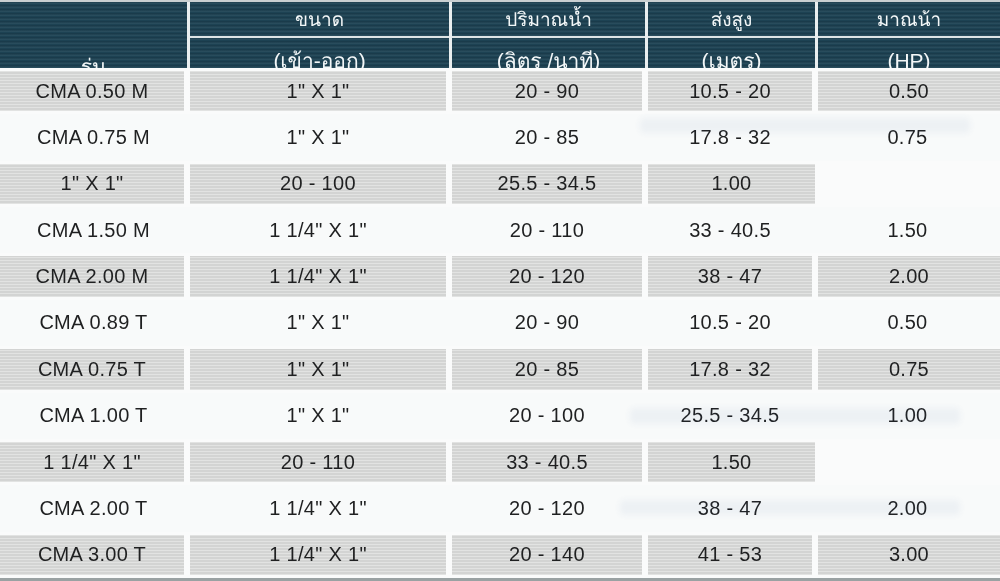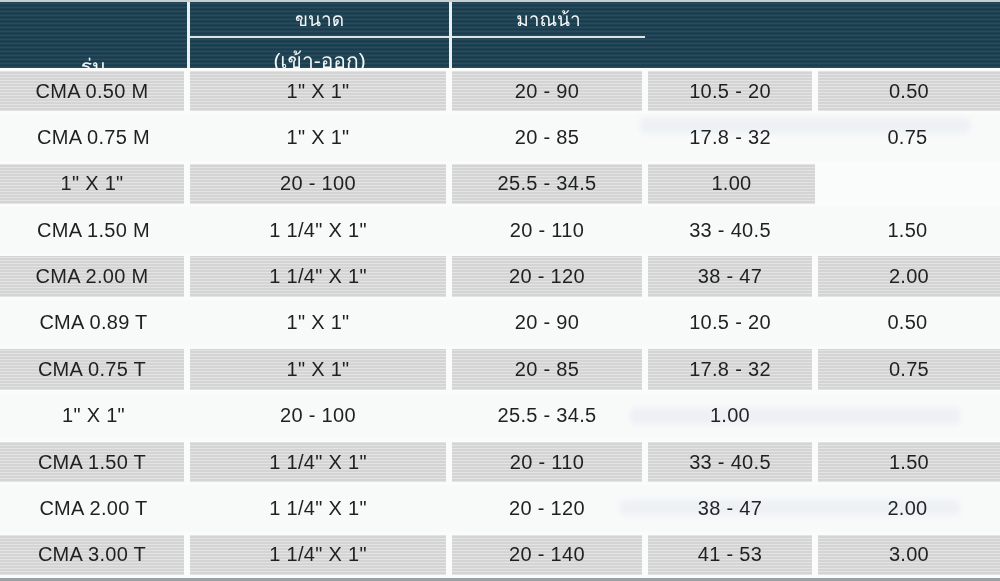--- a/index.html
+++ b/index.html
@@ -112,24 +112,33 @@
   <div class="edge-top"></div>
 
   <div class="header">
     <div class="h-model">รุ่น</div>
 
     <div class="h-col">
       <div class="h-title">ขนาด</div>
       <div class="h-sub">(เข้า-ออก)</div>
     </div>
 
-
+    <div class="h-col">
+      <div class="h-title">ปริมาณน้ำ</div>
+      <div class="h-sub">(ลิตร /นาที)</div>
+    </div>
+
+    <div class="h-col">
+      <div class="h-title">ส่งสูง</div>
+      <div class="h-sub">(เมตร)</div>
+    </div>
 
     <div class="h-col">
       <div class="h-title">มาณน้า</div>
+      <div class="h-sub">(HP)</div>
     </div>
   </div>
 
   <div class="tbody">
     <div class="row">
       <div class="cell">CMA 0.50 M</div>
       <div class="cell">1" X 1"</div>
       <div class="cell">20 - 90</div>
       <div class="cell">10.5 - 20</div>
       <div class="cell">0.50</div>
@@ -169,27 +178,27 @@
       <div class="cell">0.50</div>
     </div>
     <div class="row">
       <div class="cell">CMA 0.75 T</div>
       <div class="cell">1" X 1"</div>
       <div class="cell">20 - 85</div>
       <div class="cell">17.8 - 32</div>
       <div class="cell">0.75</div>
     </div>
     <div class="row">
+      <div class="cell">CMA 1.00 T</div>
       <div class="cell">1" X 1"</div>
       <div class="cell">20 - 100</div>
       <div class="cell">25.5 - 34.5</div>
       <div class="cell">1.00</div>
     </div>
     <div class="row">
-      <div class="cell">CMA 1.50 T</div>
       <div class="cell">1 1/4" X 1"</div>
       <div class="cell">20 - 110</div>
       <div class="cell">33 - 40.5</div>
       <div class="cell">1.50</div>
     </div>
     <div class="row">
       <div class="cell">CMA 2.00 T</div>
       <div class="cell">1 1/4" X 1"</div>
       <div class="cell">20 - 120</div>
       <div class="cell">38 - 47</div>

